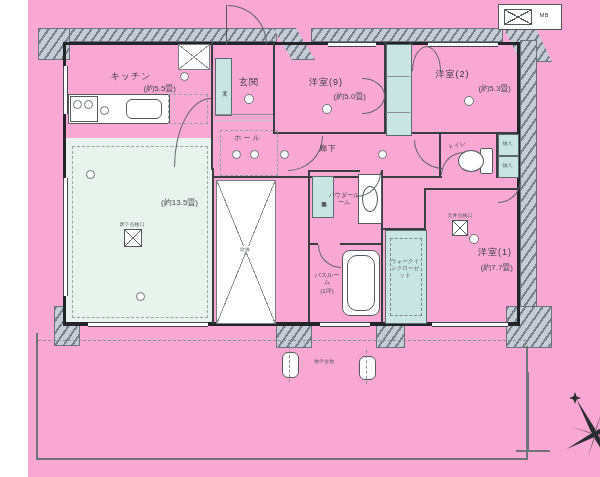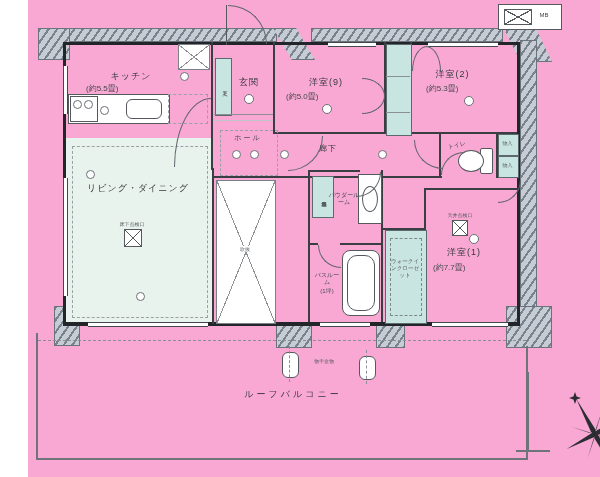--- a/index.html
+++ b/index.html
@@ -11,21 +11,21 @@
   .thin{position:absolute;background:#8a8f96;}
   .hatch{position:absolute;background-color:#c6ccd3;
          background-image:repeating-linear-gradient(125deg,rgba(80,90,102,.65) 0 2px,transparent 2px 7px);
          border:1px solid #6c737c;}
   .teal{position:absolute;background:#c9e5e1;border:1px solid #5c6a70;}
   .tint{position:absolute;background:#e9f3ee;}
   .window{position:absolute;background:#fff;border-top:1px solid #44474c;border-bottom:1px solid #44474c;}
   .vwindow{position:absolute;background:#fff;border-left:1px solid #44474c;border-right:1px solid #44474c;}
   .dashbox{position:absolute;border:1px dashed #9aa0a6;}
   .lbl{position:absolute;font-size:9px;letter-spacing:1px;color:#35383d;text-align:center;white-space:nowrap;}
-  .sz{position:absolute;font-size:8px;color:#45484d;text-align:left;white-space:nowrap;}
+  .sz{position:absolute;font-size:8px;color:#45484d;text-align:right;white-space:nowrap;}
   .tiny{position:absolute;font-size:5px;color:#55585d;text-align:center;white-space:normal;line-height:1.25;}
   .small{position:absolute;font-size:6px;color:#45484d;text-align:center;line-height:1.2;}
   .vtext{writing-mode:vertical-rl;text-orientation:upright;letter-spacing:0;}
   .lamp{position:absolute;width:7px;height:7px;border:1px solid #6b6f75;border-radius:50%;background:#fff;}
   .clamp{position:absolute;width:8px;height:8px;border:1px solid #6b6f75;border-radius:50%;background:#fff;}
   .xbox{position:absolute;border:1px solid #55585d;background-color:#fff;
         background-image:linear-gradient(to top right,transparent calc(50% - .6px),#55585d calc(50% - .6px) calc(50% + .6px),transparent calc(50% + .6px)),
                          linear-gradient(to bottom right,transparent calc(50% - .6px),#55585d calc(50% - .6px) calc(50% + .6px),transparent calc(50% + .6px));}
   .bigx{position:absolute;border:1px solid #7d8187;background-color:#fff;
         background-image:linear-gradient(to top right,transparent calc(50% - .5px),#8d9196 calc(50% - .5px) calc(50% + .5px),transparent calc(50% + .5px)),
@@ -100,21 +100,21 @@
   <div class="fix" style="left:42px;top:96px;width:26px;height:24px"></div>
   <div class="lamp" style="left:45px;top:100px"></div>
   <div class="lamp" style="left:56px;top:100px"></div>
   <div class="fix round" style="left:98px;top:99px;width:34px;height:18px"></div>
   <div class="dashbox" style="left:140px;top:94px;width:38px;height:28px"></div>
   <div class="lamp" style="left:72px;top:106px"></div>
   <div class="lamp" style="left:152px;top:72px"></div>
   <div class="bigx" style="left:150px;top:44px;width:30px;height:24px"></div>
   <div class="arc arc-a" style="left:146px;top:98px;width:36px;height:68px"></div>
 
-  <div class="lbl" style="left:50px;top:182px;width:120px">リビング・ダイニング</div>
+  <div class="sz" style="left:50px;top:197px;width:120px">(約13.5畳)</div>
   <div class="tiny" style="left:80px;top:221px;width:48px">床下点検口</div>
   <div class="xbox" style="left:96px;top:229px;width:16px;height:16px"></div>
   <div class="lamp" style="left:108px;top:292px"></div>
   <div class="lamp" style="left:58px;top:170px"></div>
 
   <div class="teal" style="left:187px;top:58px;width:15px;height:56px"></div>
   <div class="tiny vtext" style="left:190px;top:64px;width:10px;height:46px">下足入</div>
   <div class="lbl" style="left:198px;top:76px;width:46px">玄関</div>
   <div class="clamp" style="left:216px;top:94px"></div>
   <div class="thin" style="left:186px;top:114px;width:59px;height:1px"></div>
@@ -171,32 +171,31 @@
   <div class="fix" style="left:314px;top:250px;width:36px;height:64px;border-radius:8px"></div>
   <div class="fix" style="left:319px;top:255px;width:26px;height:54px;border-radius:10px"></div>
   <div class="small" style="left:284px;top:272px;width:30px">バスルーム</div>
   <div class="small" style="left:284px;top:288px;width:30px">(1坪)</div>
   <div class="arc arc-c" style="left:290px;top:245px;width:22px;height:22px"></div>
 
   <div class="teal" style="left:357px;top:230px;width:40px;height:92px"></div>
   <div class="dashbox" style="left:362px;top:238px;width:30px;height:76px;border-color:#7b8a88"></div>
   <div class="tiny" style="left:363px;top:258px;width:28px;font-size:5.5px">ウォークインクローゼット</div>
 
-  <div class="lbl" style="left:396px;top:246px;width:80px">洋室(1)</div>
+  <div class="lbl" style="left:427px;top:246px;width:80px">洋室(1)</div>
   <div class="sz" style="left:405px;top:262px;width:80px">(約7.7畳)</div>
   <div class="clamp" style="left:441px;top:234px"></div>
   <div class="tiny" style="left:412px;top:212px;width:40px">天井点検口</div>
   <div class="xbox" style="left:424px;top:220px;width:14px;height:14px"></div>
   <div class="arc arc-d" style="left:470px;top:180px;width:22px;height:22px"></div>
 
   <div class="thin" style="left:8px;top:333px;width:2px;height:127px;background:#6f747a"></div>
   <div class="thin" style="left:8px;top:458px;width:492px;height:2px;background:#6f747a"></div>
   <div class="thin" style="left:498px;top:346px;width:2px;height:114px;background:#6f747a"></div>
   <div class="abs" style="left:10px;top:340px;width:488px;height:0;border-top:1px dashed #8a8f96"></div>
-  <div class="lbl" style="left:200px;top:388px;width:130px;letter-spacing:3px">ルーフバルコニー</div>
   <div class="fix round" style="left:254px;top:352px;width:15px;height:24px"></div>
   <div class="abs" style="left:261px;top:346px;width:0;height:36px;border-left:1px dashed #8a8f96"></div>
   <div class="fix round" style="left:331px;top:356px;width:15px;height:22px"></div>
   <div class="abs" style="left:338px;top:350px;width:0;height:34px;border-left:1px dashed #8a8f96"></div>
   <div class="tiny" style="left:281px;top:358px;width:30px">物干金物</div>
 
   <div class="thin" style="left:500px;top:372px;width:1px;height:80px;background:#6f747a"></div>
   <div class="thin" style="left:488px;top:450px;width:34px;height:2px;background:#6f747a"></div>
 
   <svg class="abs" style="left:535px;top:386px" width="62" height="84" viewBox="0 0 62 84">

